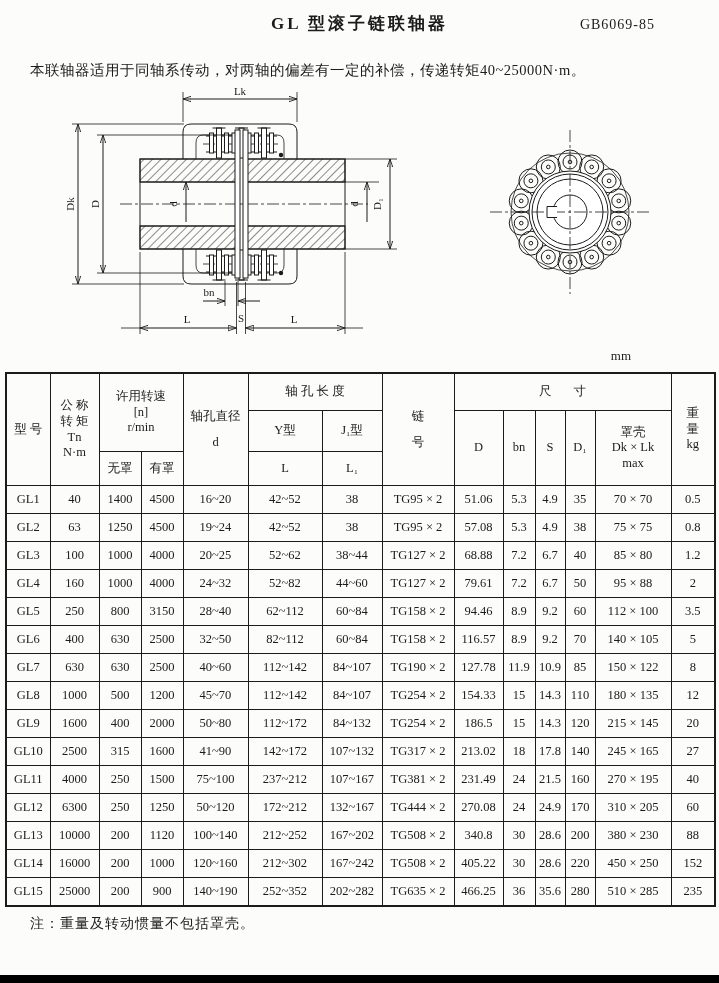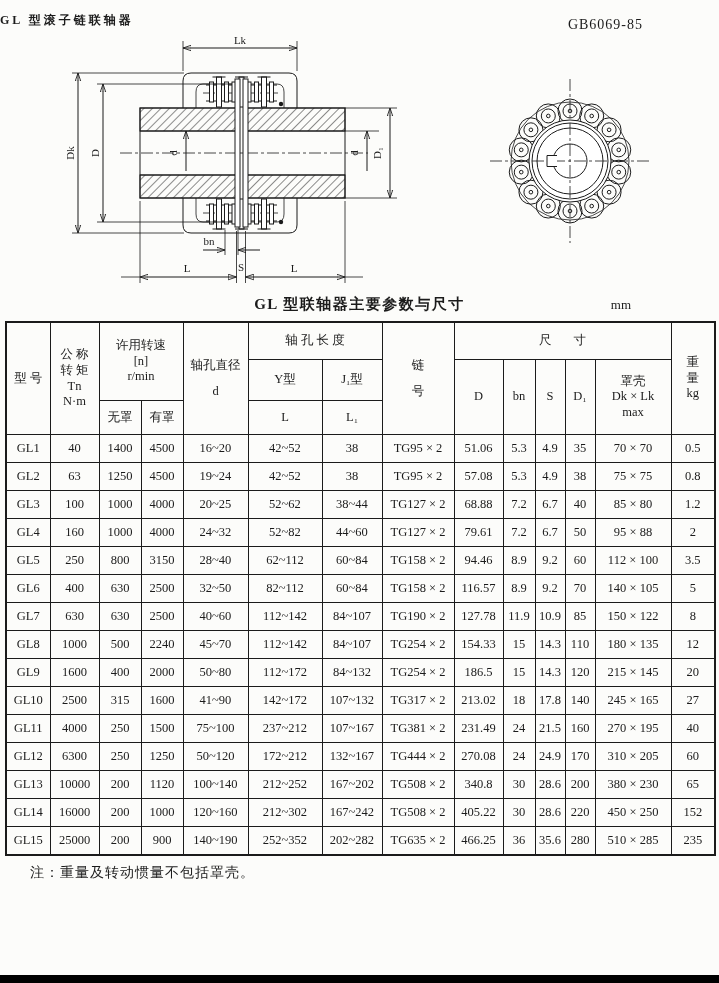--- a/index.html
+++ b/index.html
@@ -2,25 +2,25 @@
 <html><head>
 <meta charset="utf-8">
 <style>
   html,body { margin:0; padding:0; background:#e8e8e6; }
   .page {
     position:relative; width:719px; height:983px; margin:0 auto;
     background:#fcfcfa; color:#1b1b1b; overflow:hidden;
     font-family:"Liberation Serif","DejaVu Serif",serif;
   }
   .doc-title {
-    padding-top:12px; text-align:left;
-    font-size:12px; font-weight:bold; letter-spacing:3px;
+    padding-top:12px; text-align:center;
+    font-size:17px; font-weight:bold; letter-spacing:3px;
   }
   .doc-standard {
-    position:absolute; top:17px; right:76px;
+    position:absolute; top:17px; right:64px;
     font-size:14px; letter-spacing:1px;
   }
   .intro { margin:26px 10px 0 30px; font-size:14.5px; letter-spacing:0.5px; }
   svg.drawing { display:block; margin-top:2px; }
   svg.drawing line, svg.drawing path, svg.drawing rect, svg.drawing circle {
     stroke:#1b1b1b; fill:none; stroke-width:1;
   }
   svg.drawing .thin { stroke-width:0.8; }
   svg.drawing .cl { stroke-dasharray:12 3 3 3; stroke-width:0.8; }
   svg.drawing .wf { fill:#ffffff; }
@@ -57,20 +57,21 @@
   .bottom-bar { position:absolute; left:0; bottom:0; width:719px; height:8px; background:#000; }
 </style>
 </head>
 <body>
 
 <div class="page">
 
   <div class="doc-title">GL 型滚子链联轴器</div>
   <div class="doc-standard">GB6069-85</div>
 
+  <p class="intro">本联轴器适用于同轴系传动，对两轴的偏差有一定的补偿，传递转矩40~25000N·m。</p>
 
   <svg class="drawing" width="719" height="262" viewBox="0 0 719 262">
     <defs>
       <pattern id="hpat" width="6" height="6" patternUnits="userSpaceOnUse" patternTransform="rotate(45)">
         <line x1="0" y1="0" x2="0" y2="6" stroke="#1b1b1b" stroke-width="1"></line>
       </pattern>
       <marker id="arr" viewBox="0 0 10 8" refX="9.5" refY="4" markerWidth="9" markerHeight="7" orient="auto-start-reverse">
         <path d="M0,0.8 L9.5,4 L0,7.2 Z" fill="#1b1b1b" stroke="none"></path>
       </marker>
     </defs>
@@ -238,21 +239,20 @@
       <circle cx="570" cy="130" r="38"></circle>
       <line class="cl" x1="532" y1="130" x2="608" y2="130"></line>
       <line class="cl" x1="570" y1="92" x2="570" y2="168"></line>
       <circle cx="570" cy="130" r="33"></circle>
       <circle cx="570" cy="130" r="17"></circle>
       <path class="wf" d="M557,124.5 L547,124.5 L547,135.5 L557,135.5"></path>
     </g>
   </svg>
 
   <div class="table-caption">
-    <div class="cap">GL 型联轴器主要参数与尺寸</div>
     <div class="unit">mm</div>
   </div>
 
   <table class="params">
     <colgroup>
       <col style="width:44px">
         <col style="width:49px">
         <col style="width:42px">
         <col style="width:42px">
       <col style="width:65px">
@@ -428,21 +428,21 @@
           <td>11.9</td>
           <td>10.9</td>
           <td>85</td>
           <td>150 × 122</td>
           <td>8</td>
         </tr>
         <tr>
           <td>GL8</td>
           <td>1000</td>
           <td>500</td>
-          <td>2240</td>
+          <td>1200</td>
           <td>45~70</td>
           <td>112~142</td>
           <td>84~107</td>
           <td>TG254 × 2</td>
           <td>154.33</td>
           <td>15</td>
           <td>14.3</td>
           <td>110</td>
           <td>180 × 135</td>
           <td>12</td>
@@ -518,21 +518,21 @@
           <td>1120</td>
           <td>100~140</td>
           <td>212~252</td>
           <td>167~202</td>
           <td>TG508 × 2</td>
           <td>340.8</td>
           <td>30</td>
           <td>28.6</td>
           <td>200</td>
           <td>380 × 230</td>
-          <td>65</td>
+          <td>88</td>
         </tr>
         <tr>
           <td>GL14</td>
           <td>16000</td>
           <td>200</td>
           <td>1000</td>
           <td>120~160</td>
           <td>212~302</td>
           <td>167~242</td>
           <td>TG508 × 2</td>

